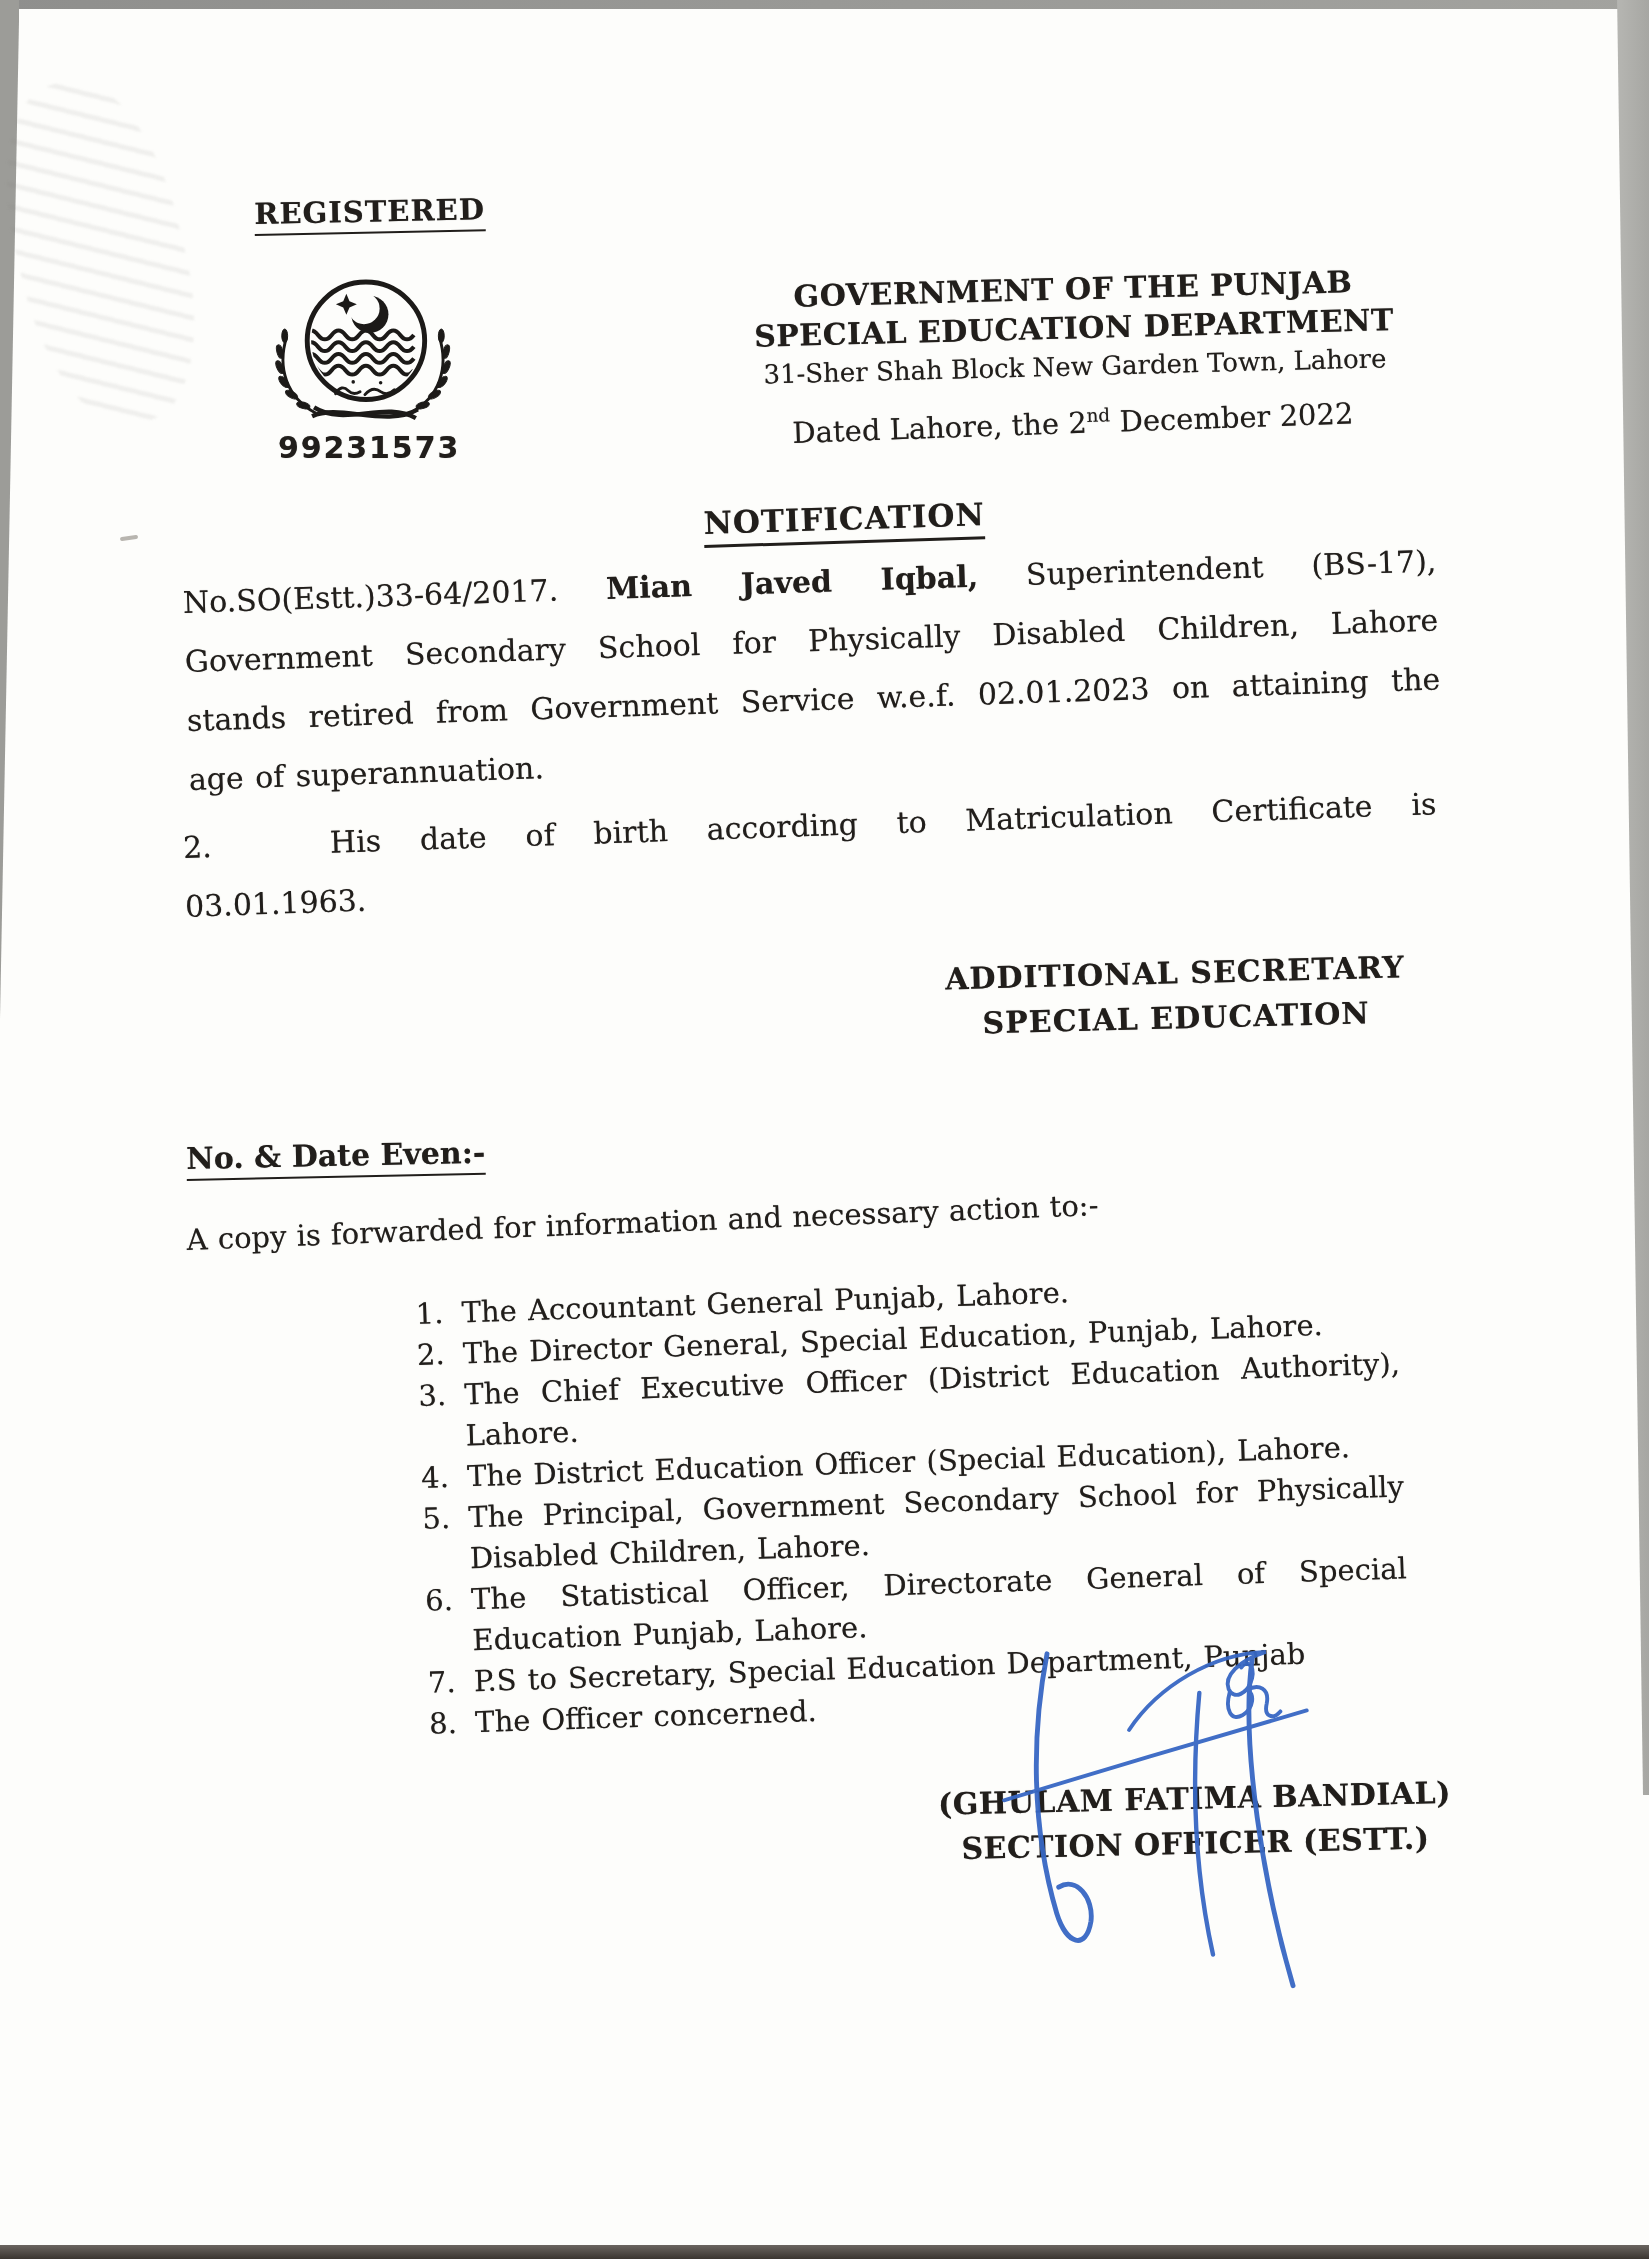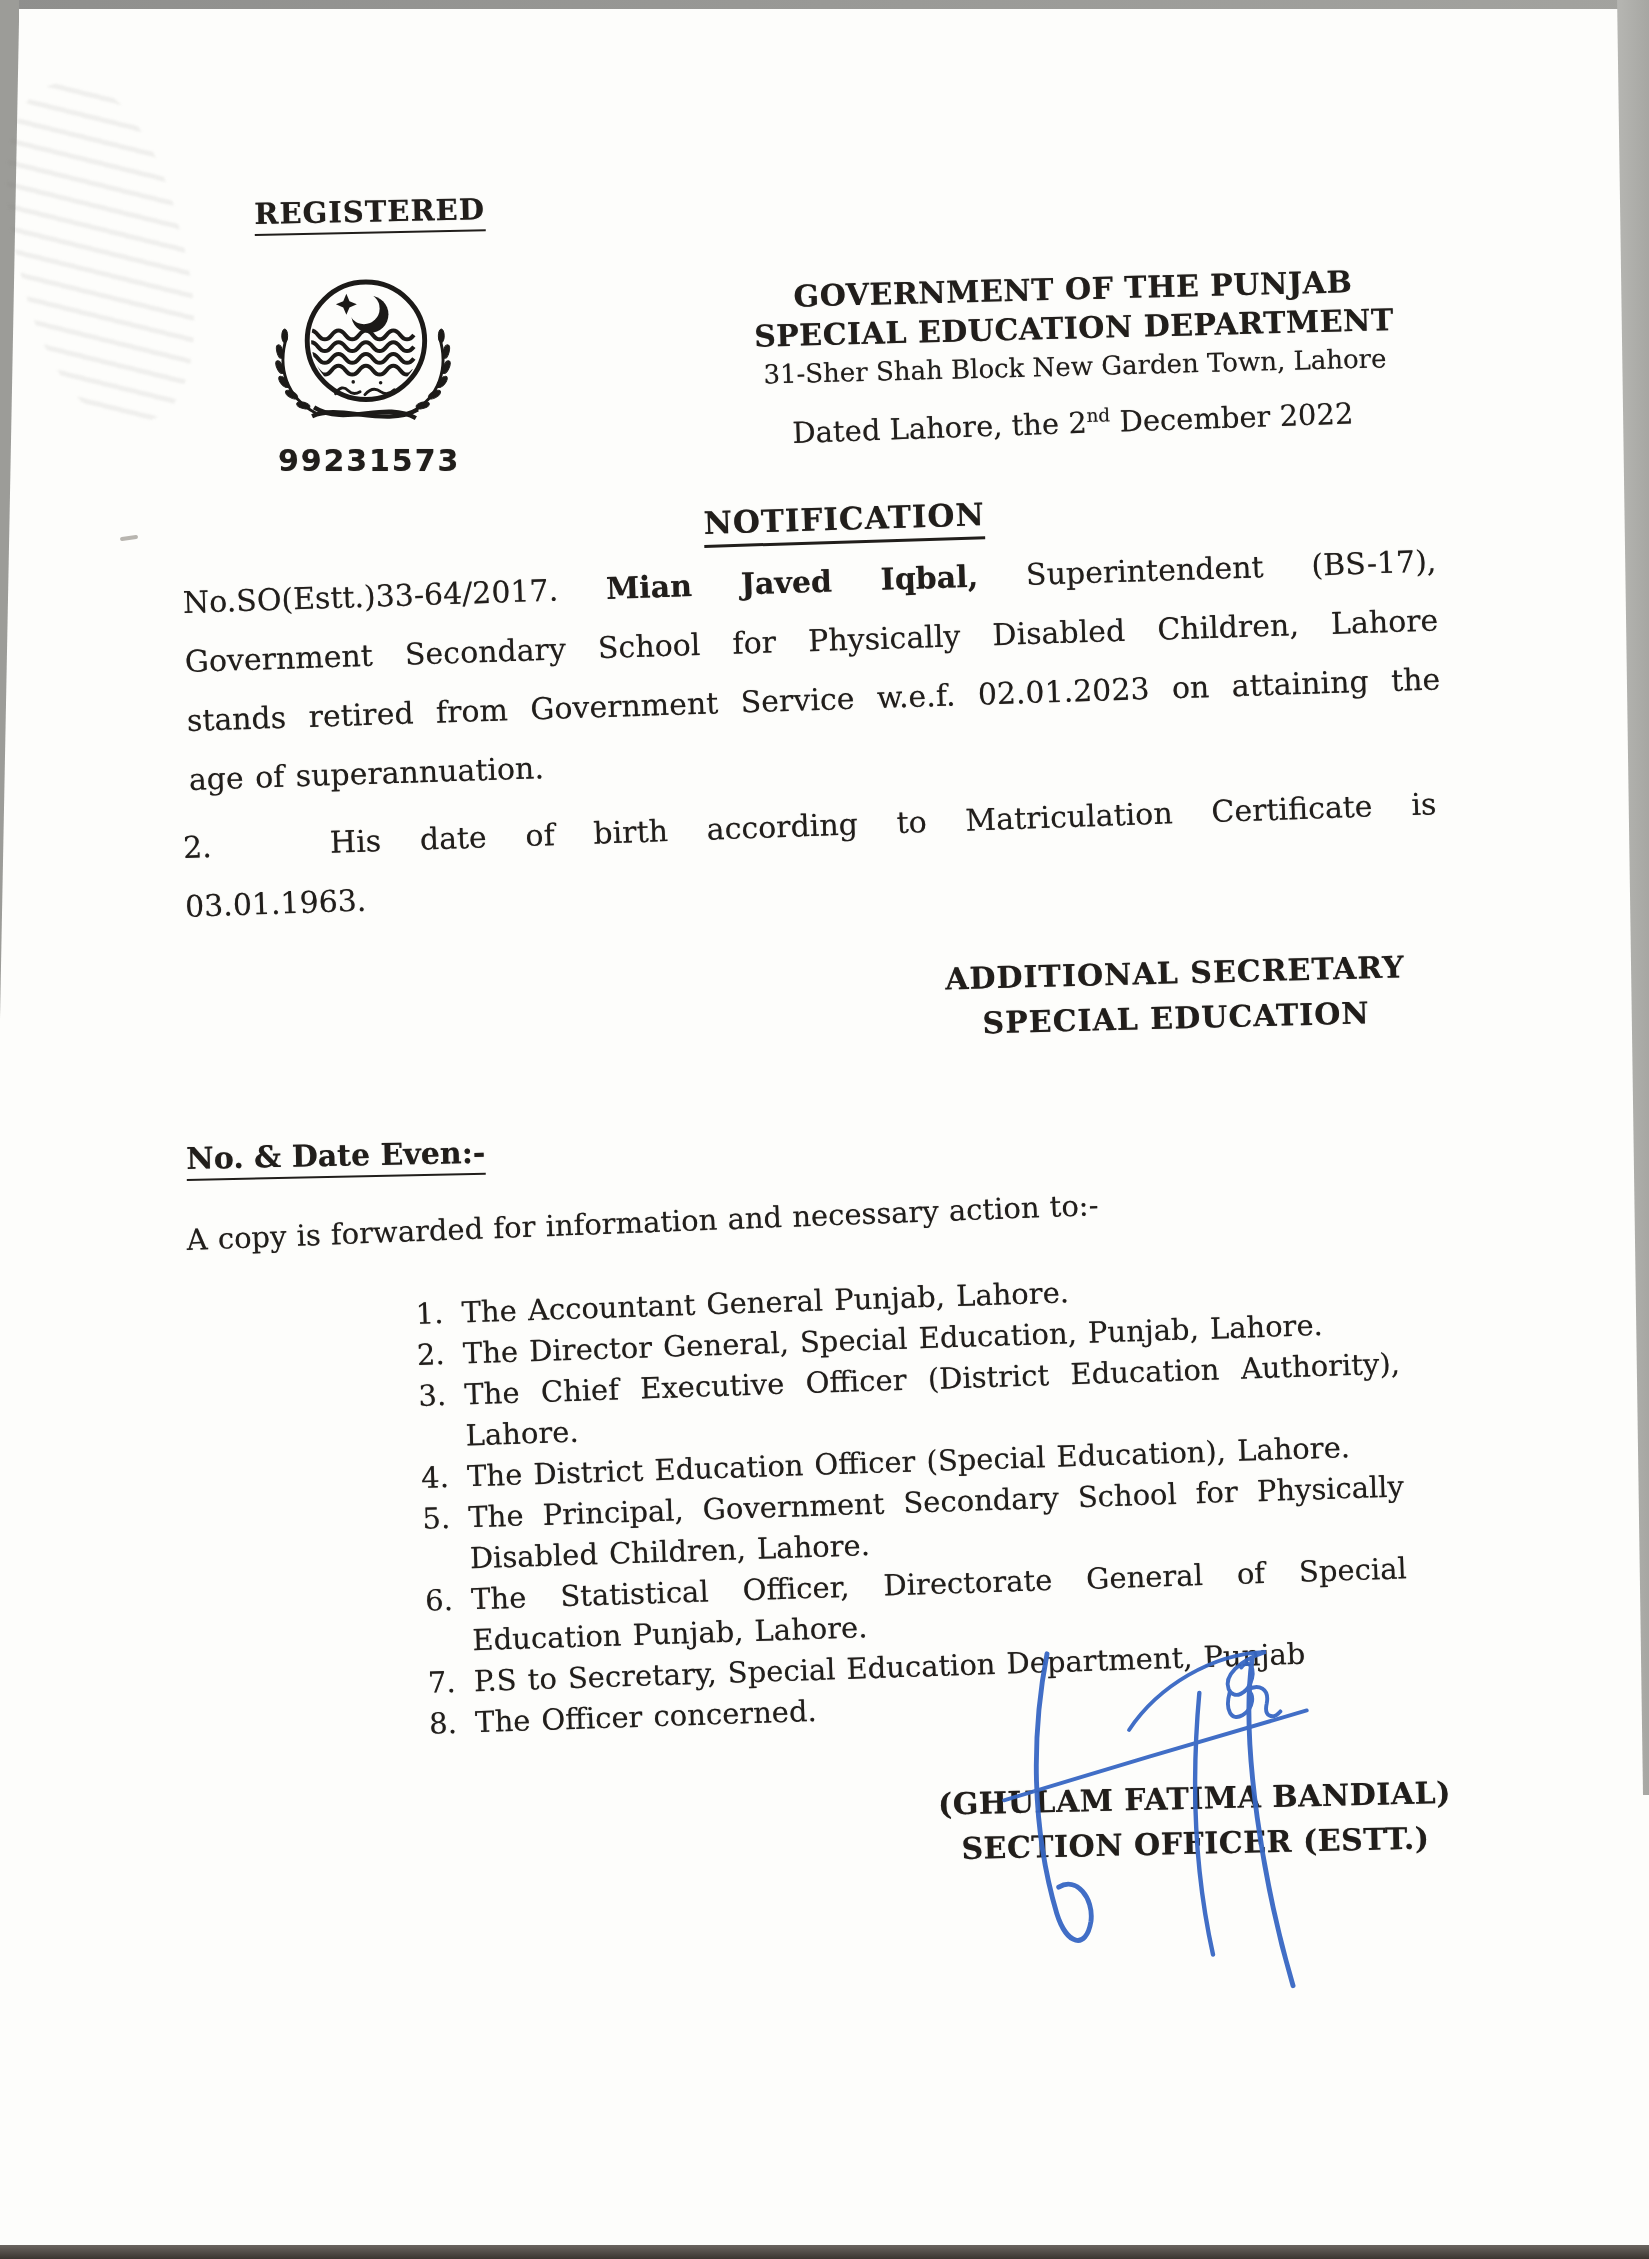--- a/index.html
+++ b/index.html
@@ -34,21 +34,21 @@
   
   .abs{position:absolute;}
   .b{font-weight:bold;}
   .u3{border-bottom:2.9px solid #211e1b;padding-bottom:2.9px;}
   .u4{border-bottom:3.9px solid #211e1b;padding-bottom:3.9px;}
 
   .registered{left:254px;top:197px;font-size:29px;letter-spacing:1px;
     transform:rotate(-1.2deg);transform-origin:left top;}
 
   .emblem{left:271px;top:278px;width:184px;height:151px;}
-  .serial{left:278px;top:443px;font-size:30px;letter-spacing:1.9px;
+  .serial{left:278px;top:430px;font-size:30px;letter-spacing:1.9px;
     font-family:"DejaVu Sans","Liberation Sans",sans-serif;}
 
   .hdr{left:745px;top:278px;width:655px;text-align:center;line-height:39px;
     transform:rotate(-1.5deg);transform-origin:left top;}
   .hdr .l1,.hdr .l2{font-size:30px;font-weight:bold;letter-spacing:0.5px;}
   .hdr .l3{font-size:26px;}
 
   .dateline{left:745px;top:417px;width:655px;text-align:center;font-size:29px;
     transform:rotate(-2deg);transform-origin:left top;}
   .dateline sup{font-size:18.4px;}

